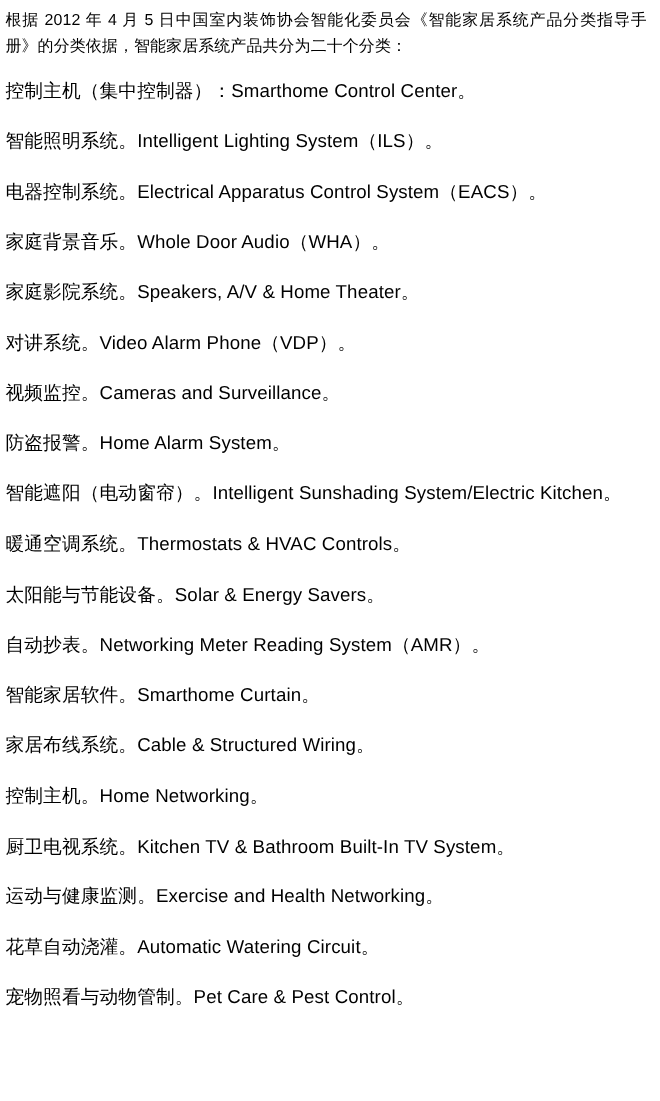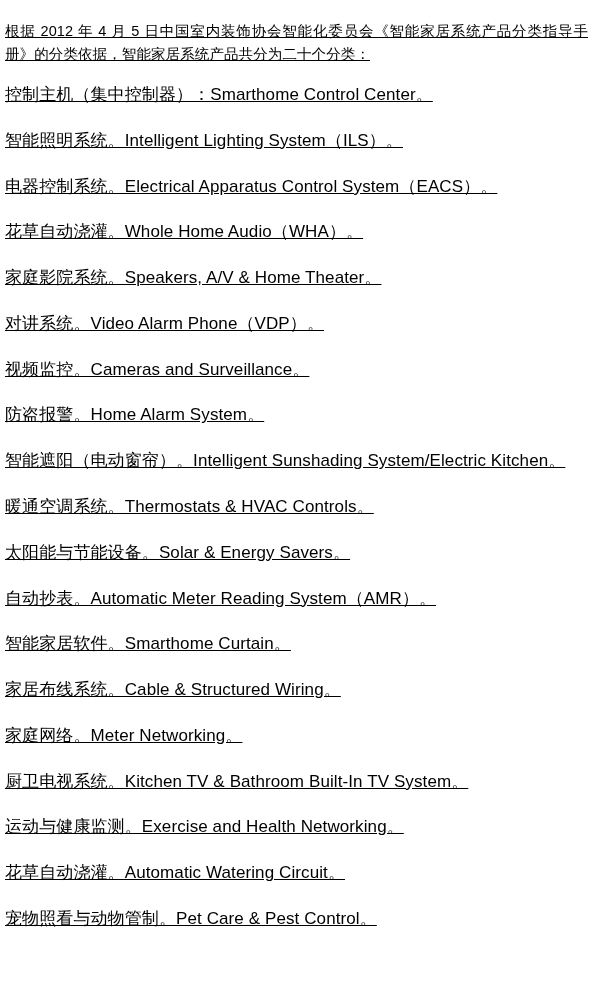--- a/index.html
+++ b/index.html
@@ -11,23 +11,22 @@
     width: 600px;
     height: 1001px;
     font-family: "Liberation Sans", sans-serif;
     color: #000000;
     overflow: hidden;
   }
   .page {
     width: 600px;
     height: 1001px;
     box-sizing: border-box;
-    padding: 20px 12px 0 5px;
+    padding: 8px 12px 0 5px;
     position: relative;
-    text-decoration: underline;
   }
   .intro {
     font-size: 14.5px;
     line-height: 1.62;
     margin: 0 0 14px 0;
     text-align: justify;
     letter-spacing: 0.1px;
   }
   .entry {
     font-size: 17px;
@@ -42,29 +41,29 @@
 </style>
 </head>
 <body>
 
 <div class="page">
   <p class="intro">根据 2012 年 4 月 5 日中国室内装饰协会智能化委员会《智能家居系统产品分类指导手册》的分类依据，智能家居系统产品共分为二十个分类：</p>
 
   <p class="entry">控制主机（集中控制器）：Smarthome Control Center。</p>
   <p class="entry">智能照明系统。Intelligent Lighting System（ILS）。</p>
   <p class="entry">电器控制系统。Electrical Apparatus Control System（EACS）。</p>
-  <p class="entry">花草自动浇灌。Whole Home Audio（WHA）。</p>
+  <p class="entry">家庭背景音乐。Whole Door Audio（WHA）。</p>
   <p class="entry">家庭影院系统。Speakers, A/V &amp; Home Theater。</p>
   <p class="entry">对讲系统。Video Alarm Phone（VDP）。</p>
   <p class="entry">视频监控。Cameras and Surveillance。</p>
   <p class="entry">防盗报警。Home Alarm System。</p>
   <p class="entry">智能遮阳（电动窗帘）。Intelligent Sunshading System/Electric Kitchen。</p>
   <p class="entry">暖通空调系统。Thermostats &amp; HVAC Controls。</p>
   <p class="entry">太阳能与节能设备。Solar &amp; Energy Savers。</p>
-  <p class="entry">自动抄表。Automatic Meter Reading System（AMR）。</p>
+  <p class="entry">自动抄表。Networking Meter Reading System（AMR）。</p>
   <p class="entry">智能家居软件。Smarthome Curtain。</p>
   <p class="entry">家居布线系统。Cable &amp; Structured Wiring。</p>
-  <p class="entry">家庭网络。Meter Networking。</p>
+  <p class="entry">控制主机。Home Networking。</p>
   <p class="entry">厨卫电视系统。Kitchen TV &amp; Bathroom Built-In TV System。</p>
   <p class="entry">运动与健康监测。Exercise and Health Networking。</p>
   <p class="entry">花草自动浇灌。Automatic Watering Circuit。</p>
   <p class="entry">宠物照看与动物管制。Pet Care &amp; Pest Control。</p>
 </div>
 
 </body></html>

